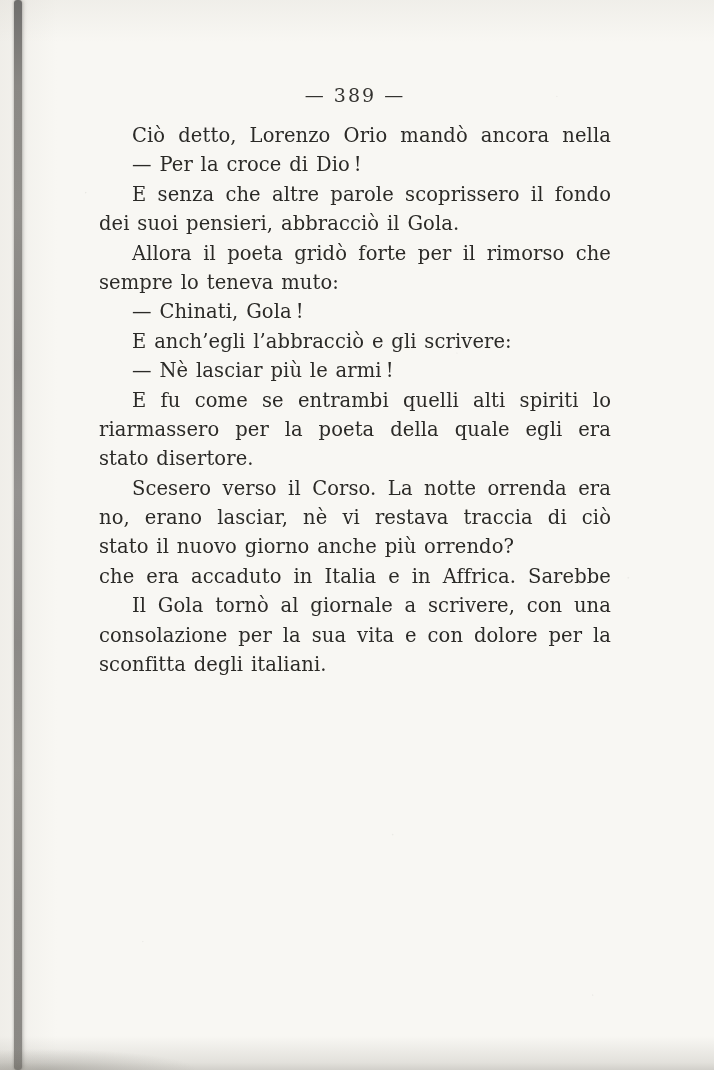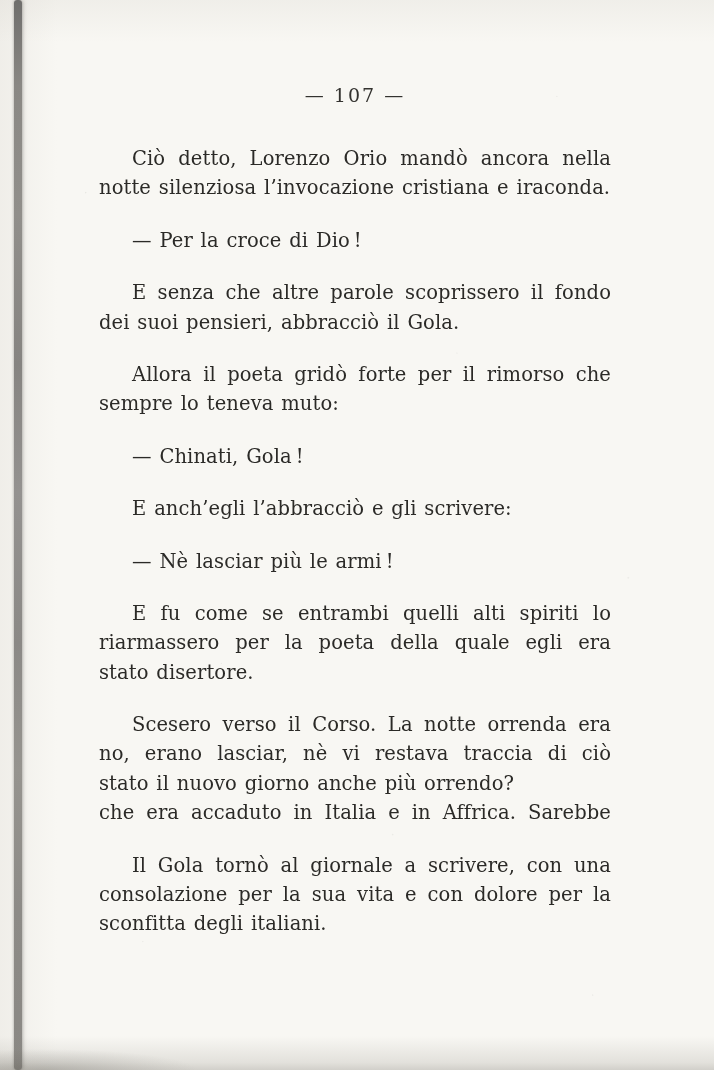--- a/index.html
+++ b/index.html
@@ -79,36 +79,34 @@
     color: #2b2a27;
   }
   
   .line.jfull {
     text-align: justify;
     text-align-last: justify;
   }
   
   .line.indent {
     text-indent: 33px;
-    margin-top: 23px;
   }
 </style>
 </head>
 <body>
 
 <div class="scan-page">
 
   <div class="binding-strip"></div>
 
-  <div class="page-number">— 107 —</div>
+  <div class="page-number">— 389 —</div>
 
   <div class="text-block">
 
     <div class="line indent jfull">Ciò detto, Lorenzo Orio mandò ancora nella</div>
-    <div class="line">notte silenziosa l’invocazione cristiana e iraconda.</div>
 
     <div class="line indent">— Per la croce di Dio !</div>
 
     <div class="line indent jfull">E senza che altre parole scoprissero il fondo</div>
     <div class="line">dei suoi pensieri, abbracciò il Gola.</div>
 
     <div class="line indent jfull">Allora il poeta gridò forte per il rimorso che</div>
     <div class="line">sempre lo teneva muto:</div>
 
     <div class="line indent">— Chinati, Gola !</div>

